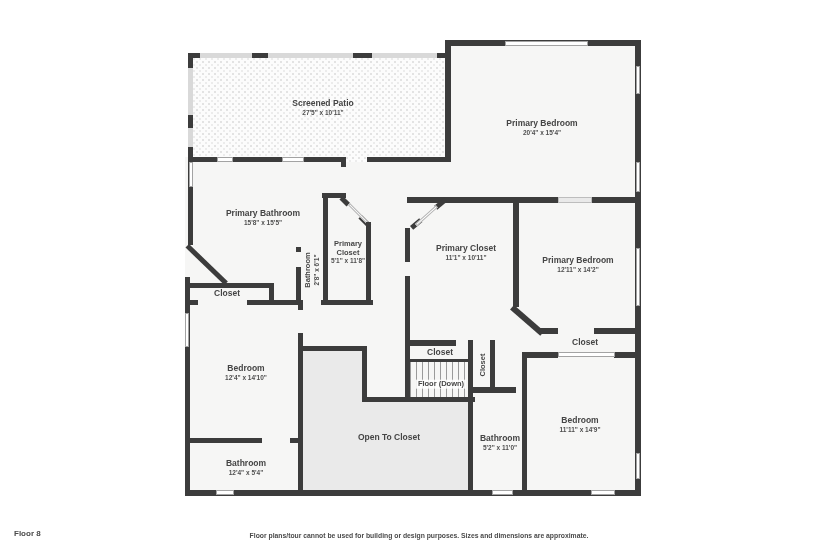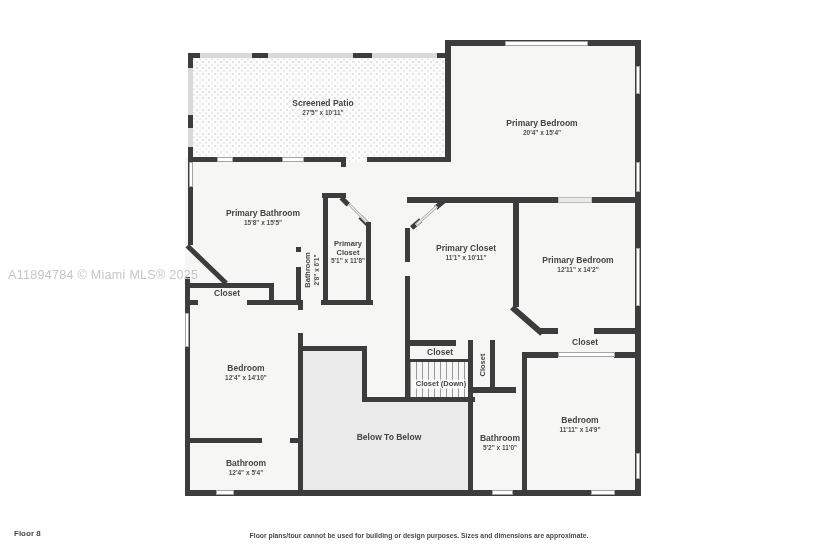--- a/index.html
+++ b/index.html
@@ -166,40 +166,39 @@
     <span class="nm">Closet</span>
   </div>
   <div class="label" style="left:246px;top:373px">
     <span class="nm">Bedroom</span>
     <span class="dm">12'4" x 14'10"</span>
   </div>
   <div class="label" style="left:440px;top:353px">
     <span class="nm">Closet</span>
   </div>
   <div class="label small" style="left:441px;top:384px">
-    <span class="nm stairlbl">Closet (Down)</span>
+    <span class="nm stairlbl">Floor (Down)</span>
   </div>
   <div class="vlabel label small" style="left:483px;top:365px">
     <span class="nm">Closet</span>
   </div>
   <div class="label" style="left:585px;top:343px">
     <span class="nm">Closet</span>
   </div>
   <div class="label" style="left:389px;top:438px">
-    <span class="nm">Below To Below</span>
+    <span class="nm">Open To Closet</span>
   </div>
   <div class="label" style="left:500px;top:443px">
     <span class="nm">Bathroom</span>
     <span class="dm">5'2" x 11'0"</span>
   </div>
   <div class="label" style="left:580px;top:425px">
     <span class="nm">Bedroom</span>
     <span class="dm">11'11" x 14'9"</span>
   </div>
   <div class="label" style="left:246px;top:468px">
     <span class="nm">Bathroom</span>
     <span class="dm">12'4" x 5'4"</span>
   </div>
 
-  <div class="watermark" style="left:8px;top:268px">A11894784 © Miami MLS® 2025</div>
   <div class="floorlbl" style="left:14px;top:529px">Floor 8</div>
   <div class="disclaimer" style="left:419px;top:532px">Floor plans/tour cannot be used for building or design purposes. Sizes and dimensions are approximate.</div>
 </div>
 
 </body></html>

